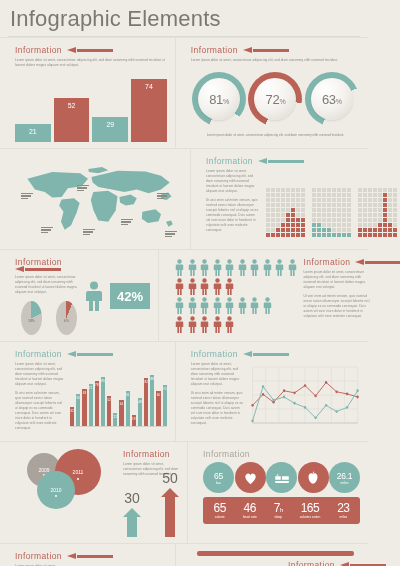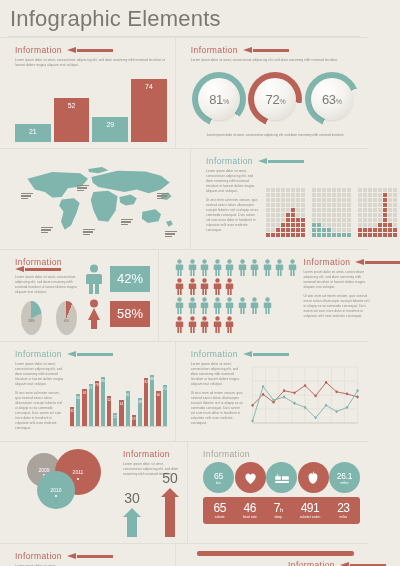--- a/index.html
+++ b/index.html
@@ -77,21 +77,21 @@
   .tag{position:absolute;width:12px;}
   .tag i{display:block;height:1.2px;background:#8e8b85;margin-bottom:1.2px;}
   .tag i:nth-child(2){width:80%;}
   .tag i:nth-child(3){width:60%;}
 
   
   .gender{display:flex;flex-direction:column;gap:5px;justify-content:center;}
   .grow{display:flex;align-items:center;gap:5px;}
   .gbox{height:26px;flex:1;display:flex;align-items:center;justify-content:center;
     color:#fff;font-size:13px;}
-  .gbox.teal{background:#7fb5ad;}
+  .gbox.teal{background:#7fb5ad;font-weight:bold;}
   .gbox.red{background:#bb6257;}
 
   .pies{display:flex;gap:14px;margin-top:6px;padding-left:6px;}
   .pie{width:34px;height:34px;border-radius:50%;position:relative;}
   .pie span{position:absolute;left:50%;top:58%;transform:translate(-50%,-50%);
     font-size:3.4px;color:#6d6a65;}
 
   
   .people{display:flex;flex-direction:column;gap:2px;margin-top:2px;}
   .prow{display:flex;gap:1.5px;}
@@ -607,27 +607,20 @@
               </div>
             </div>
         </div>
         <div class="gender" style="flex:1;">
           <div class="grow">
             <svg width="22" height="30" viewBox="0 0 22 30">
               <circle cx="11" cy="4.5" r="4" fill="#7fb5ad"></circle>
               <path d="M5 10 h12 a2 2 0 0 1 2 2 v8 h-3 v10 h-4 v-10 h-2 v10 h-4 v-10 h-3 v-8 a2 2 0 0 1 2 -2 z" fill="#7fb5ad"></path>
             </svg>
             <span class="gbox teal">42%</span>
-          </div>
-          <div class="grow">
-            <svg width="22" height="30" viewBox="0 0 22 30">
-              <circle cx="11" cy="4.5" r="4" fill="#bb6257"></circle>
-              <path d="M11 9 l6 12 h-3 v9 h-6 v-9 h-3 z" fill="#bb6257"></path>
-            </svg>
-            <span class="gbox red">58%</span>
           </div>
         </div>
       </div>
     </div>
 
     <div class="panel col-r">
       <div style="display:flex;gap:6px;">
         <div class="people" id="people" style="flex:1;">
             <div class="prow">
               <svg width="11" height="17" viewBox="0 0 22 34">
@@ -995,21 +988,21 @@
           </div>
           <div class="stat">
             <b>46</b>
             <u>heart rate</u>
           </div>
           <div class="stat">
             <b>7<small>h</small></b>
             <u>sleep</u>
           </div>
           <div class="stat">
-            <b>491</b>
+            <b>165</b>
             <u>calories eaten</u>
           </div>
           <div class="stat">
             <b>23</b>
             <u>miles</u>
           </div>
         </div>
     </div>
   </div>
 

